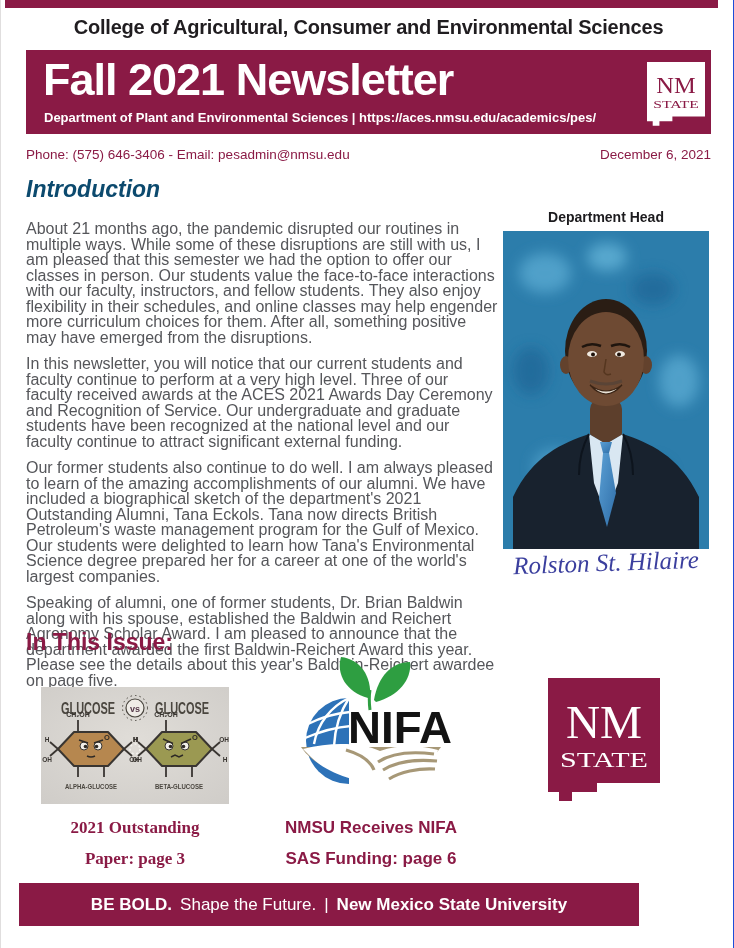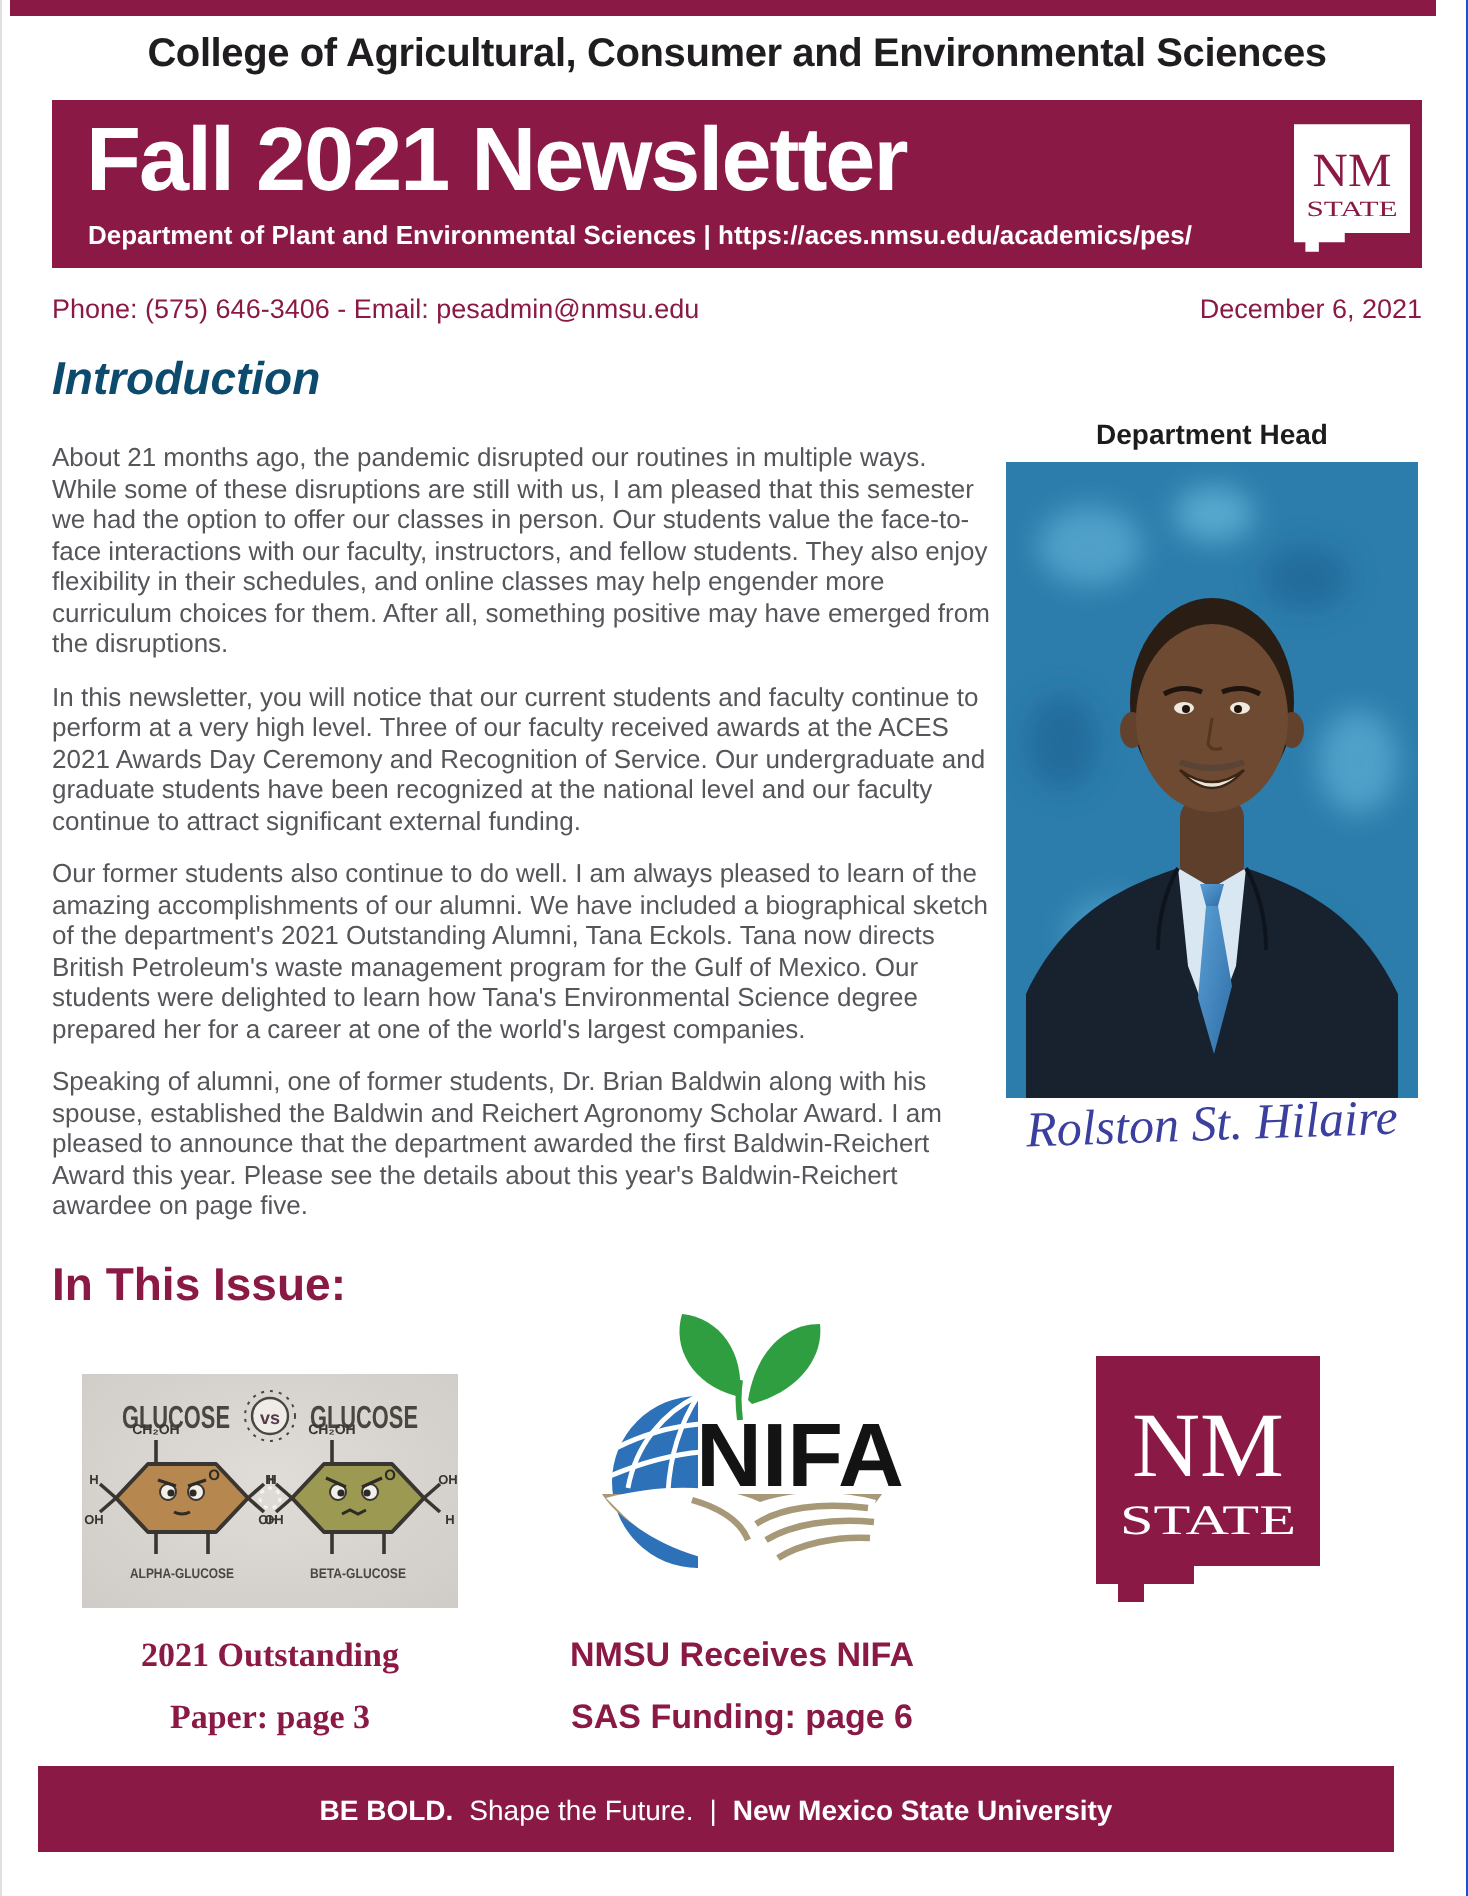--- a/index.html
+++ b/index.html
@@ -10,39 +10,39 @@
   .college-title{position:absolute;left:25px;top:16px;width:685px;text-align:center;
         font-size:20px;font-weight:800;color:#201d20;letter-spacing:-0.2px;}
   .banner{position:absolute;left:25px;top:50px;width:685px;height:84px;background:#8a1a45;}
   .banner-title{position:absolute;left:17px;top:4px;font-size:45px;font-weight:800;color:#fff;letter-spacing:-1px;}
   .banner-subtitle{position:absolute;left:18px;top:60px;font-size:13px;color:#fff;font-weight:700;}
   .banner-subtitle .url{font-weight:800;}
   .banner-logo{position:absolute;right:6px;top:12px;width:58px;height:66px;}
   .contact-row{position:absolute;left:25px;top:147px;width:685px;display:flex;
         justify-content:space-between;font-size:13.5px;color:#8a1a45;align-items:center;}
   .intro-heading{position:absolute;left:25px;top:176px;font-size:23px;font-weight:800;color:#0c4a6e;font-style:italic;}
-  .intro-text{position:absolute;left:25px;top:221px;width:472px;font-size:13px;line-height:15.5px;color:#55565a;}
+  .intro-text{position:absolute;left:25px;top:221px;width:472px;font-size:16px;line-height:15.5px;color:#55565a;}
   .intro-text p{margin:0 0 11px 0;}
   .dept-heading{position:absolute;left:502px;top:209px;width:206px;text-align:center;
         font-size:14px;font-weight:800;color:#1c1b1e;}
   .photo{position:absolute;left:502px;top:231px;width:206px;height:318px;}
   .signature{position:absolute;left:498px;top:549px;width:214px;text-align:center;
         font-family:"Liberation Serif", serif;font-style:italic;font-size:25px;color:#3b3f9e;
         transform:rotate(-2deg);}
   .issue-heading{position:absolute;left:25px;top:629px;font-size:23px;font-weight:800;color:#8a1a45;}
   .fig-glucose{position:absolute;left:40px;top:687px;width:188px;height:117px;}
   .fig-nifa{position:absolute;left:287px;top:652px;width:166px;height:142px;}
   .fig-nm{position:absolute;left:547px;top:678px;width:112px;height:127px;}
   .caption{position:absolute;top:812px;text-align:center;font-size:17px;font-weight:700;
         color:#8a1a45;line-height:31px;}
   .cap-1{left:34px;width:200px;font-family:Liberation Serif, serif;}
   .cap-2{left:268px;width:204px;text-align:center;}
   .cap-3{left:518px;width:170px;}
-  .footer{position:absolute;left:18px;top:883px;width:678px;height:43px;background:#8a1a45;
-        display:flex;align-items:center;justify-content:center;color:#fff;font-size:14px;}
+  .footer{position:absolute;left:18px;top:883px;width:620px;height:43px;background:#8a1a45;
+        display:flex;align-items:center;justify-content:center;color:#fff;font-size:17px;}
   .footer span{margin:0 4px;}
   .fw-b{font-weight:800;}
 </style>
 </head>
 <body>
 
 <div class="page">
 
   <div class="top-strip"></div>
 

